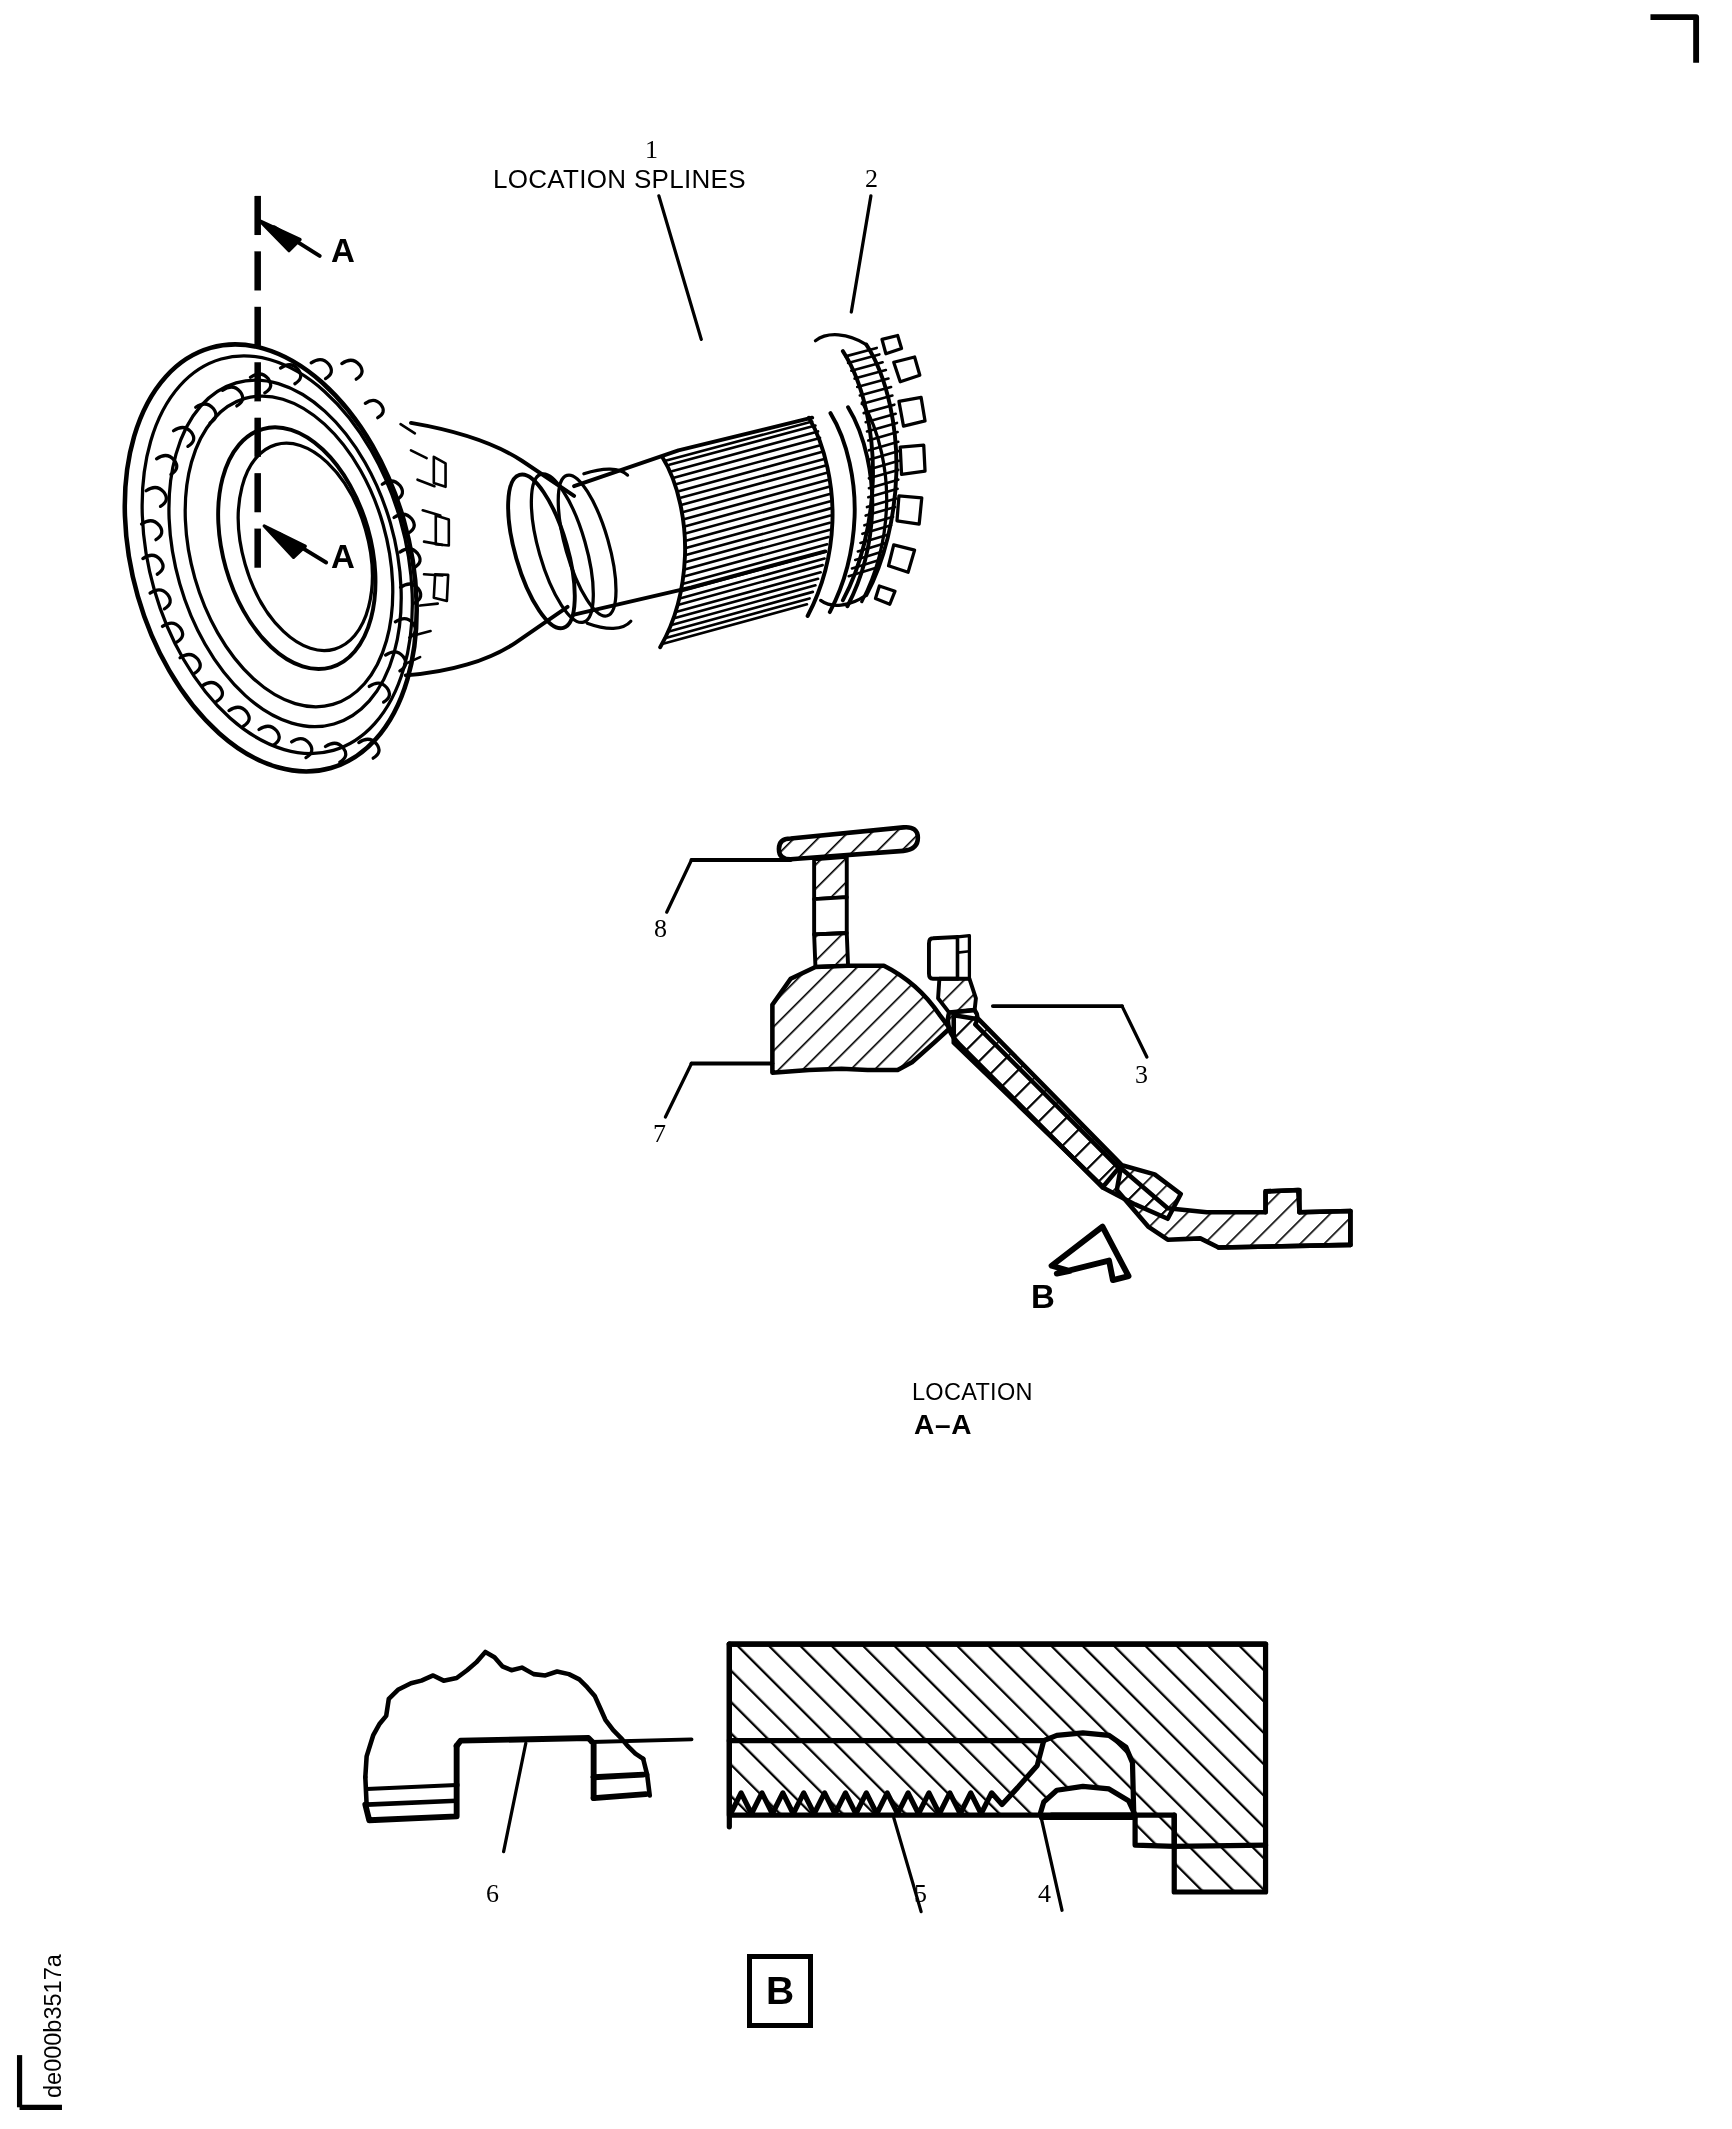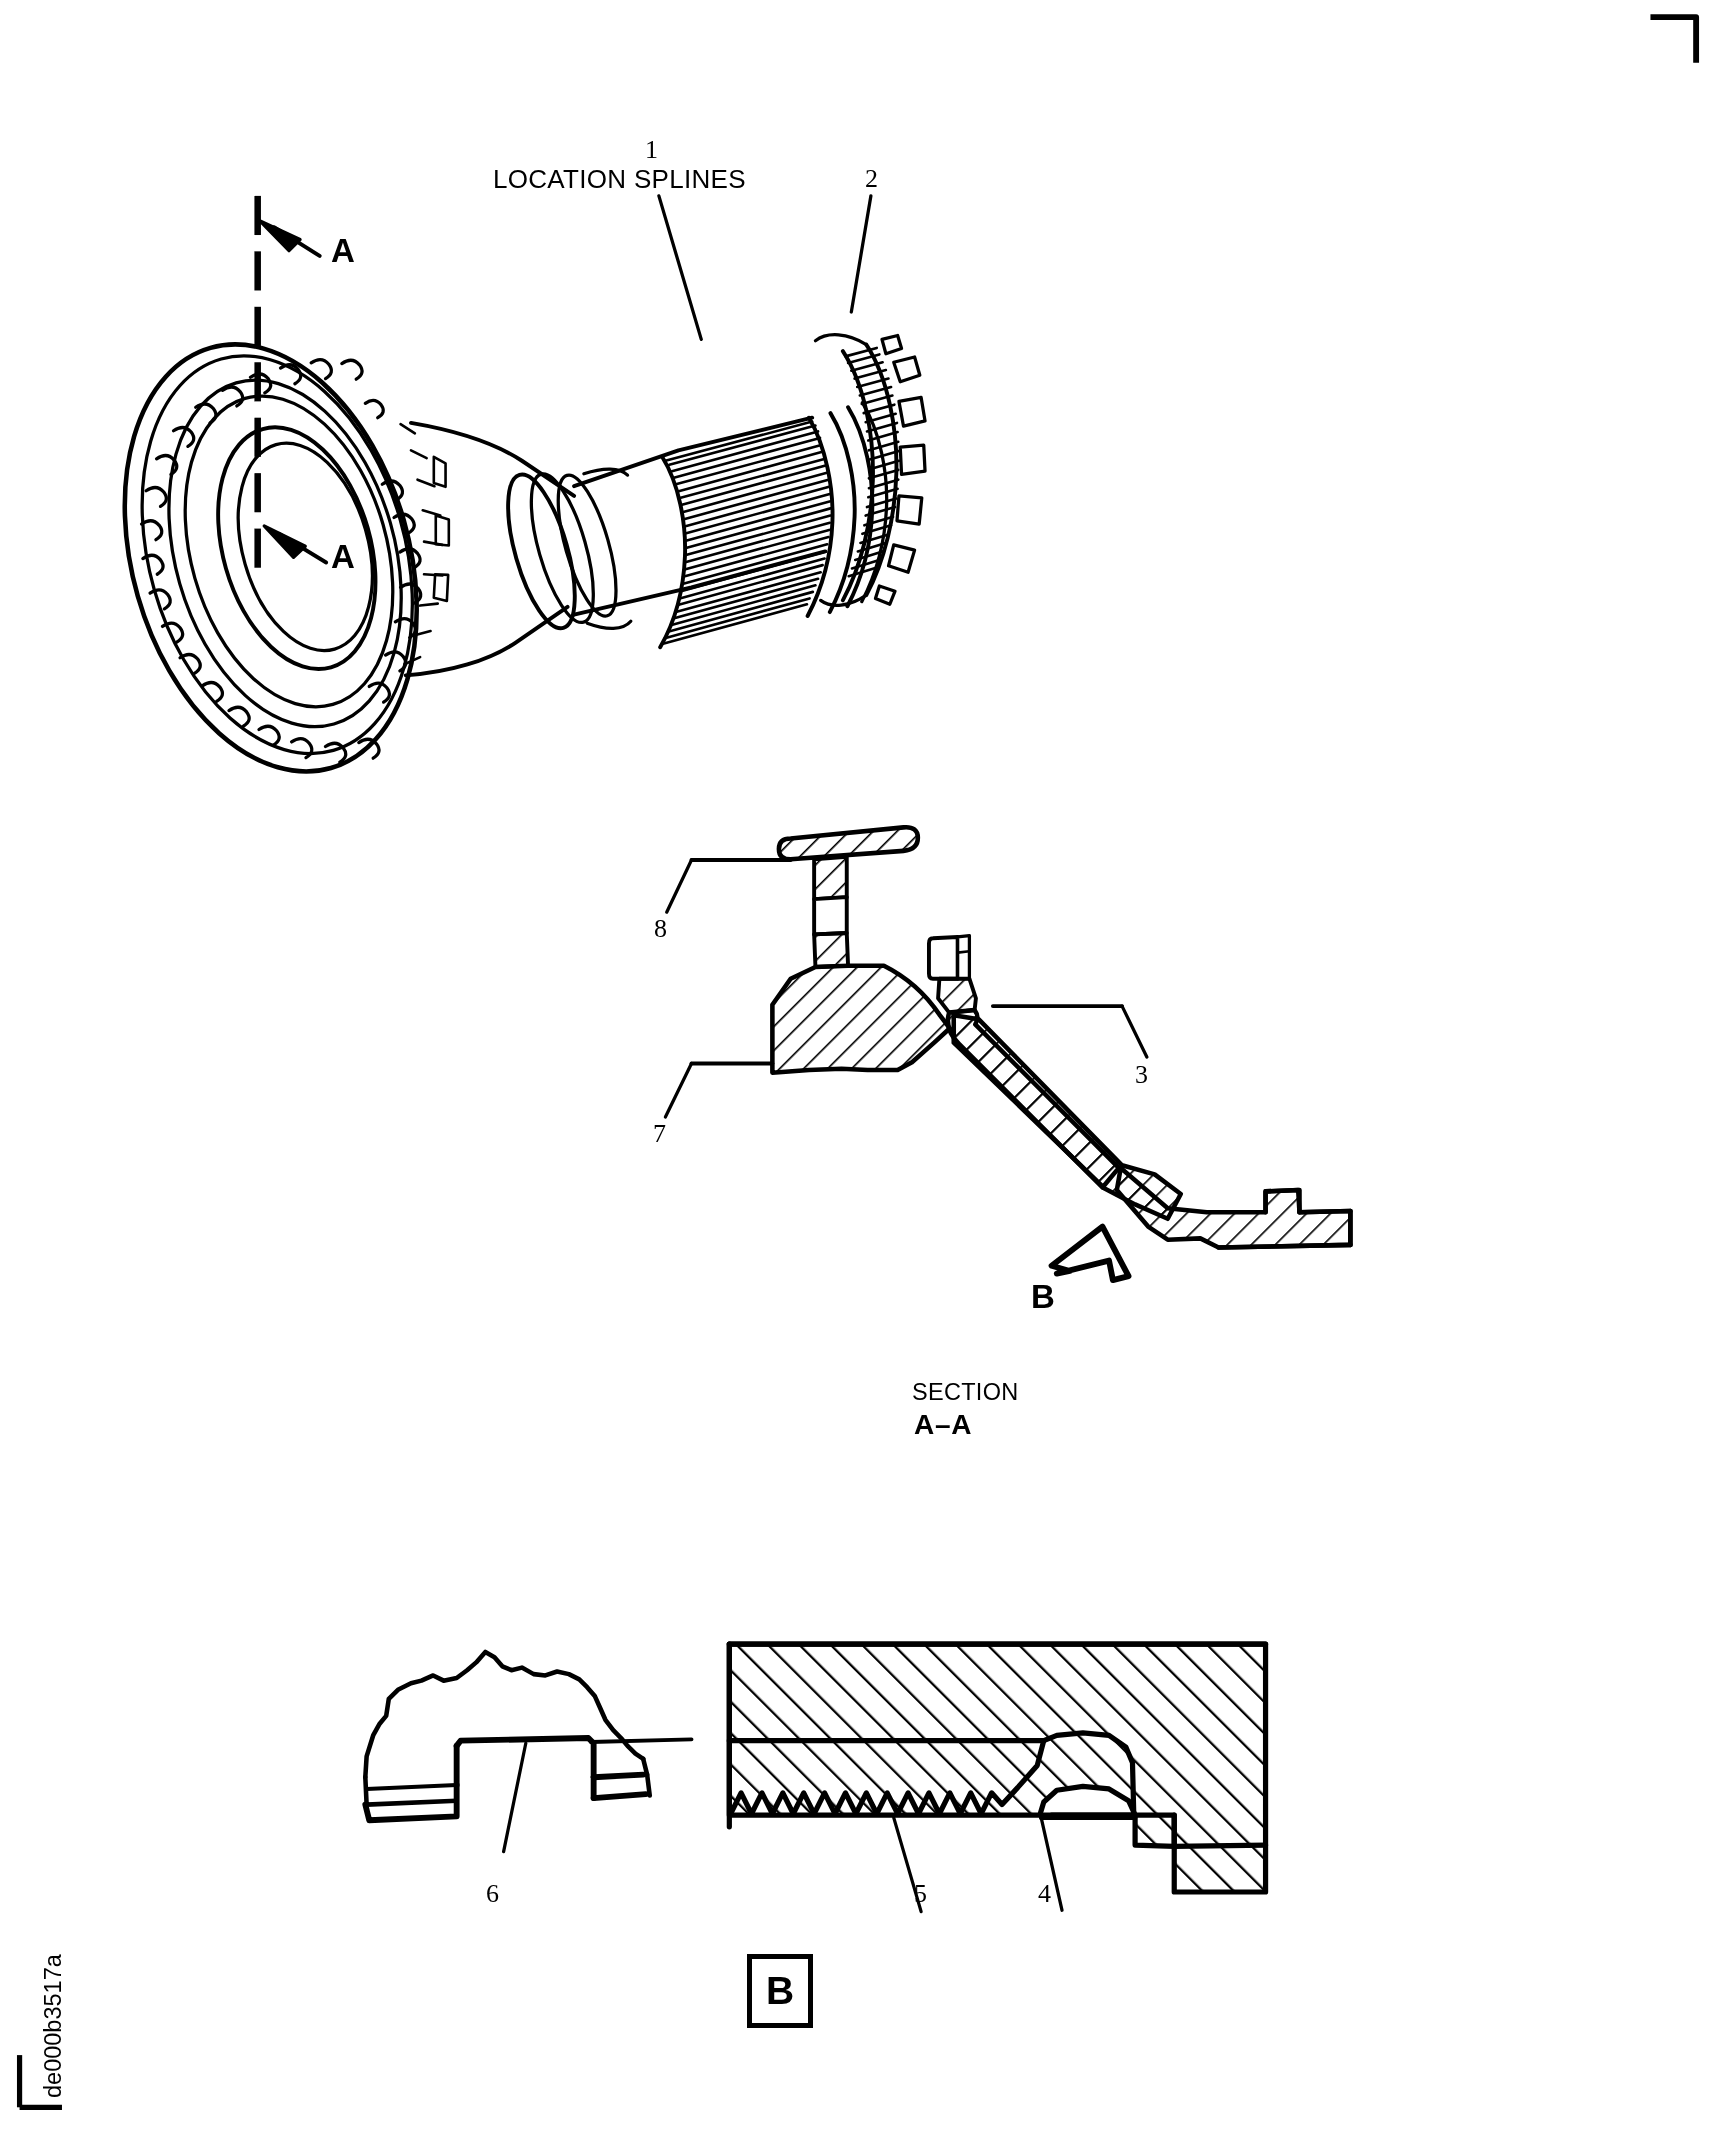--- a/index.html
+++ b/index.html
@@ -346,21 +346,21 @@
 
   <div class="lbl lbl-bold" style="left:331px;top:234px;">A</div>
   <div class="lbl lbl-bold" style="left:331px;top:540px;">A</div>
 
   <div class="lbl lbl-num" style="left:654px;top:916px;">8</div>
   <div class="lbl lbl-num" style="left:653px;top:1121px;">7</div>
   <div class="lbl lbl-num" style="left:1135px;top:1062px;">3</div>
 
   <div class="lbl lbl-bold" style="left:1031px;top:1280px;">B</div>
 
-  <div class="lbl lbl-sec" style="left:912px;top:1381px;">SECTION</div>
+  <div class="lbl lbl-sec" style="left:912px;top:1381px;">LOCATION</div>
   <div class="lbl lbl-secbig" style="left:914px;top:1411px;">A–A</div>
 
   <div class="lbl lbl-num" style="left:486px;top:1881px;">6</div>
   <div class="lbl lbl-num" style="left:914px;top:1881px;">5</div>
   <div class="lbl lbl-num" style="left:1038px;top:1881px;">4</div>
 
   <div class="boxed" style="left:747px;top:1954px;width:56px;height:64px;">B</div>
 
   <div class="vert-id" style="left:40px;top:2098px;">de000b3517a</div>
 

